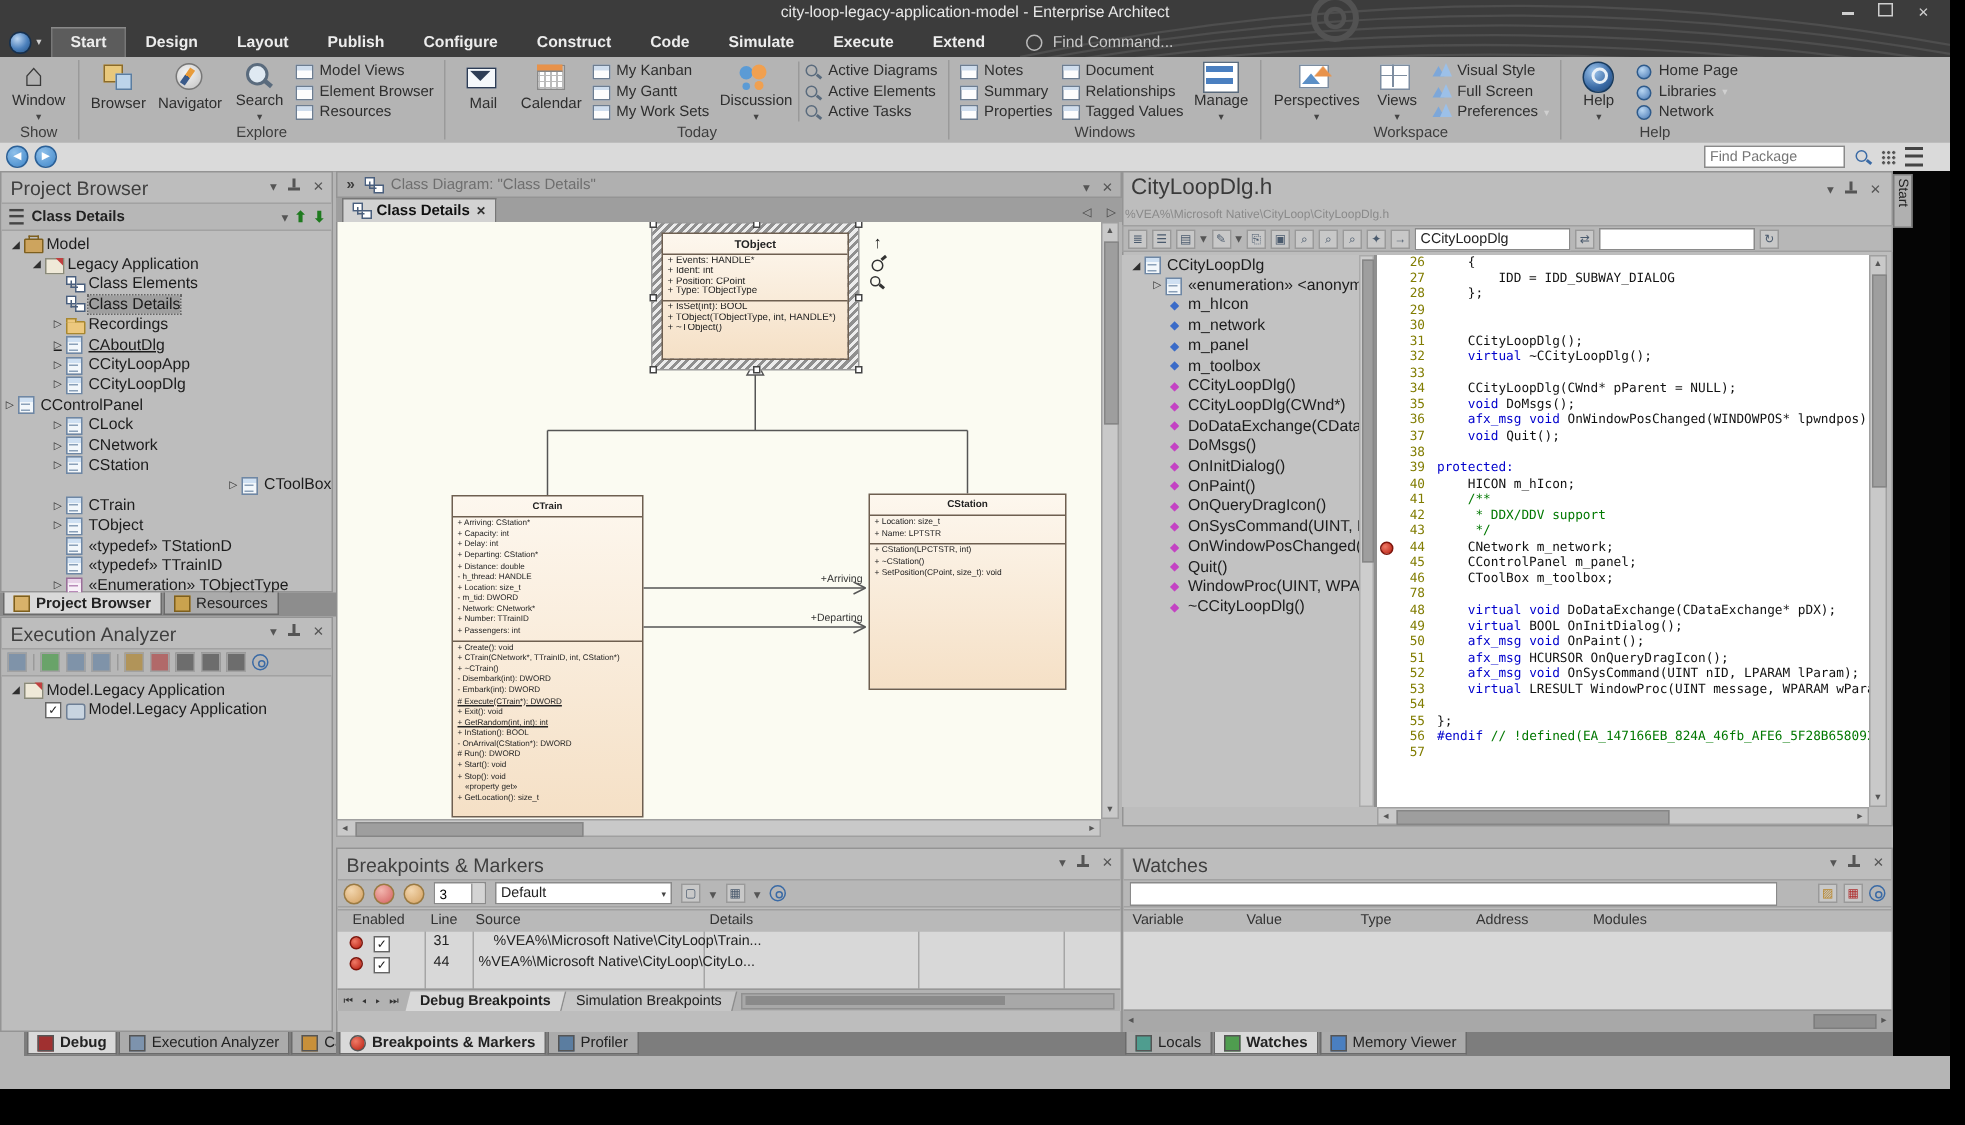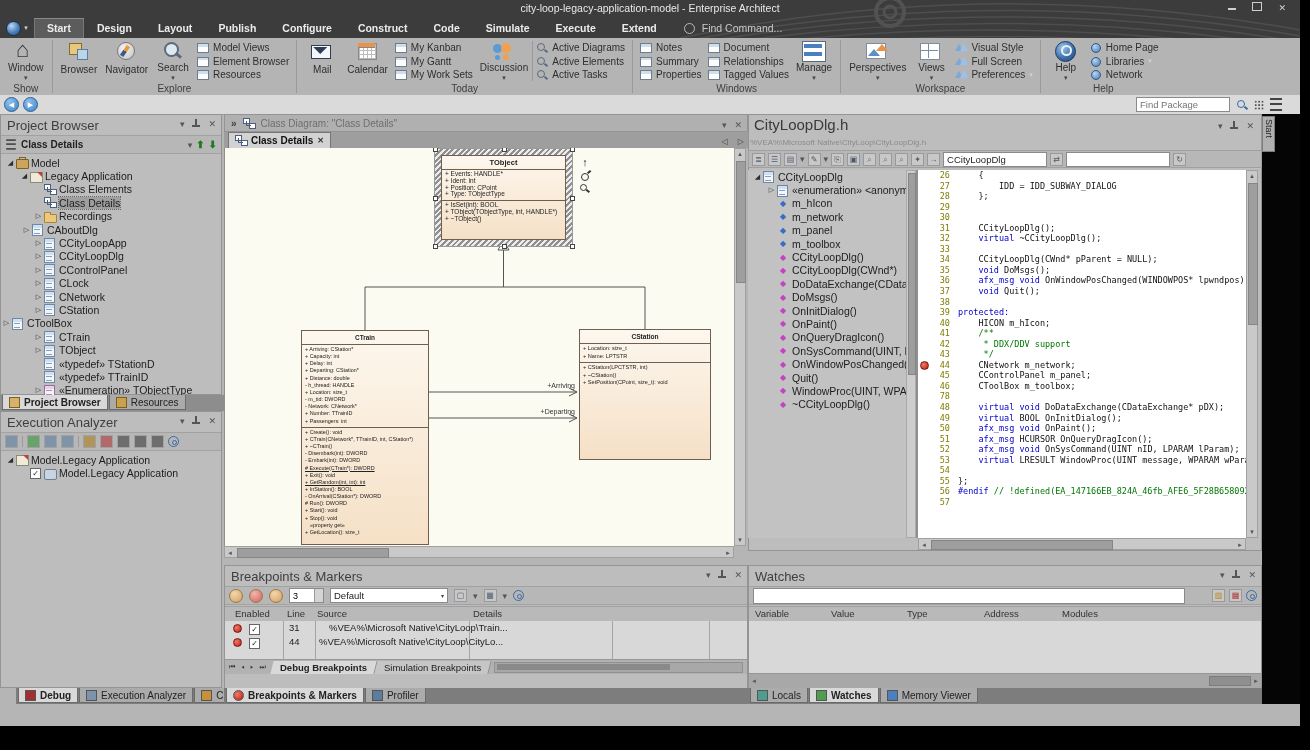--- a/index.html
+++ b/index.html
@@ -491,56 +491,56 @@
         <div class="trow sel" style="padding-left: 32px;">
           <span class="exp"></span>
           <span class="ti ti-diagram"></span>
           <span class="lbl">Class Details</span>
         </div>
         <div class="trow" style="padding-left: 32px;">
           <span class="exp">▷</span>
           <span class="ti ti-folder"></span>
           <span class="lbl">Recordings</span>
         </div>
-        <div class="trow" style="padding-left: 20px;">
+        <div class="trow" style="padding-left: 32px; text-decoration: underline;">
           <span class="exp">▷</span>
           <span class="ti ti-class"></span>
           <span class="lbl">CAboutDlg</span>
         </div>
         <div class="trow" style="padding-left: 32px;">
           <span class="exp">▷</span>
           <span class="ti ti-class"></span>
           <span class="lbl">CCityLoopApp</span>
         </div>
         <div class="trow" style="padding-left: 32px;">
           <span class="exp">▷</span>
           <span class="ti ti-class"></span>
           <span class="lbl">CCityLoopDlg</span>
         </div>
-        <div class="trow" style="padding-left: 32px;">
+        <div class="trow" style="">
           <span class="exp">▷</span>
           <span class="ti ti-class"></span>
           <span class="lbl">CControlPanel</span>
         </div>
         <div class="trow" style="padding-left: 32px;">
           <span class="exp">▷</span>
           <span class="ti ti-class"></span>
           <span class="lbl">CLock</span>
         </div>
         <div class="trow" style="padding-left: 32px;">
           <span class="exp">▷</span>
           <span class="ti ti-class"></span>
           <span class="lbl">CNetwork</span>
         </div>
         <div class="trow" style="padding-left: 32px;">
           <span class="exp">▷</span>
           <span class="ti ti-class"></span>
           <span class="lbl">CStation</span>
         </div>
-        <div class="trow" style="">
+        <div class="trow" style=" justify-content: flex-end;">
           <span class="exp">▷</span>
           <span class="ti ti-class"></span>
           <span class="lbl">CToolBox</span>
         </div>
         <div class="trow" style="padding-left: 32px;">
           <span class="exp">▷</span>
           <span class="ti ti-class"></span>
           <span class="lbl">CTrain</span>
         </div>
         <div class="trow" style="padding-left: 32px;">

